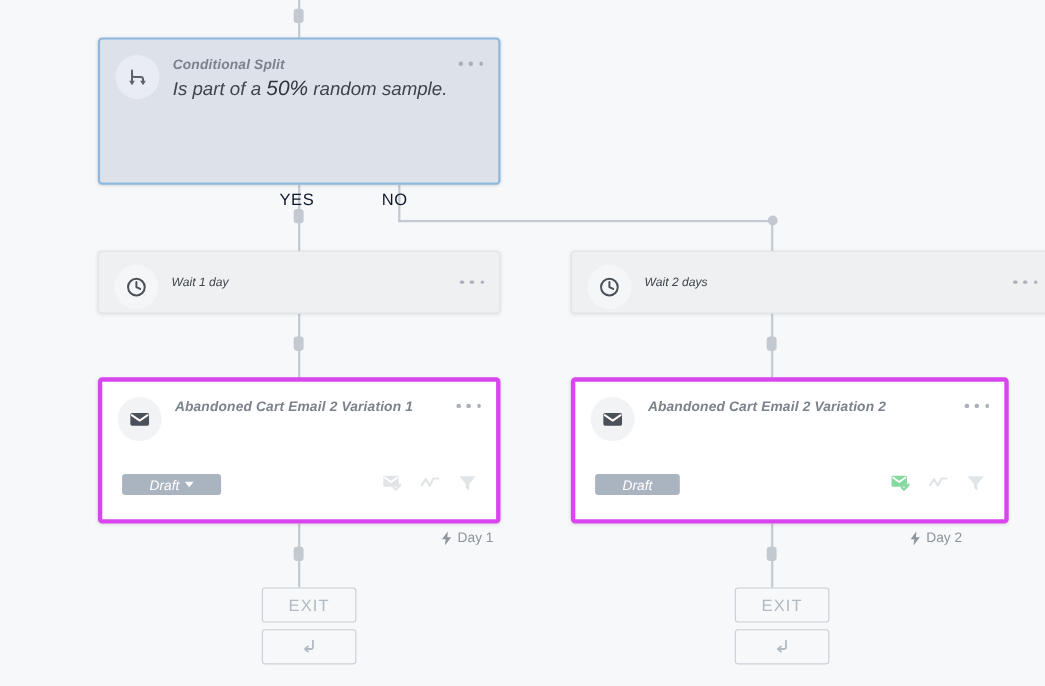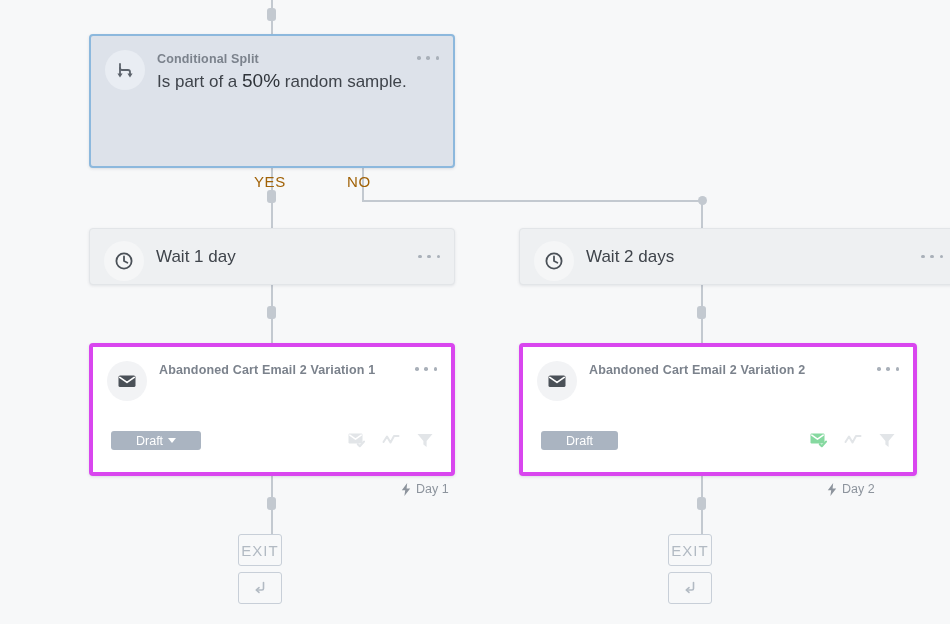--- a/index.html
+++ b/index.html
@@ -42,32 +42,33 @@
     height: 9px;
     border-radius: 50%;
     background: #c3c9d0;
     z-index: 2;
   }
 
   
   .branch-label {
     position: absolute;
     font-size: 15px;
-    color: #a16207;
+    color: #0f172a;
     letter-spacing: 0.6px;
     z-index: 3;
     font-family: "Liberation Sans", sans-serif;
   }
 
   
   .card {
     position: absolute;
     box-sizing: border-box;
     border-radius: 4px;
     z-index: 4;
+    font-style: italic;
   }
   .card-split {
     background: #dde2ea;
     border: 2px solid #8cb8dd;
     box-shadow: 0 1px 3px rgba(40,50,70,0.13);
   }
   .card-wait {
     background: #eef0f2;
     border: 1px solid #e2e5e8;
     box-shadow: 0 1px 3px rgba(40,50,70,0.10);
@@ -116,21 +117,21 @@
   }
   .card-subtitle .hl {
     font-size: 19px;
     color: #2f343a;
   }
   .wait-label {
     position: absolute;
     left: 66px;
     top: 50%;
     transform: translateY(-50%);
-    font-size: 17px;
+    font-size: 11px;
     color: #3f444b;
     white-space: nowrap;
   }
 
   .ellipsis {
     position: absolute;
     right: 14px;
     top: 14px;
     width: 22px;
     height: 16px;
@@ -189,21 +190,21 @@
     display: flex;
     align-items: flex-end;
     gap: 5px;
     z-index: 4;
   }
 
   
   .exit-btn {
     position: absolute;
     box-sizing: border-box;
-    width: 44px;
+    width: 86px;
     height: 32px;
     border: 1px solid #c8cfd8;
     border-radius: 3px;
     background: #f7f8f9;
     display: flex;
     align-items: center;
     justify-content: center;
     font-size: 15px;
     letter-spacing: 1px;
     color: #b2bac3;

